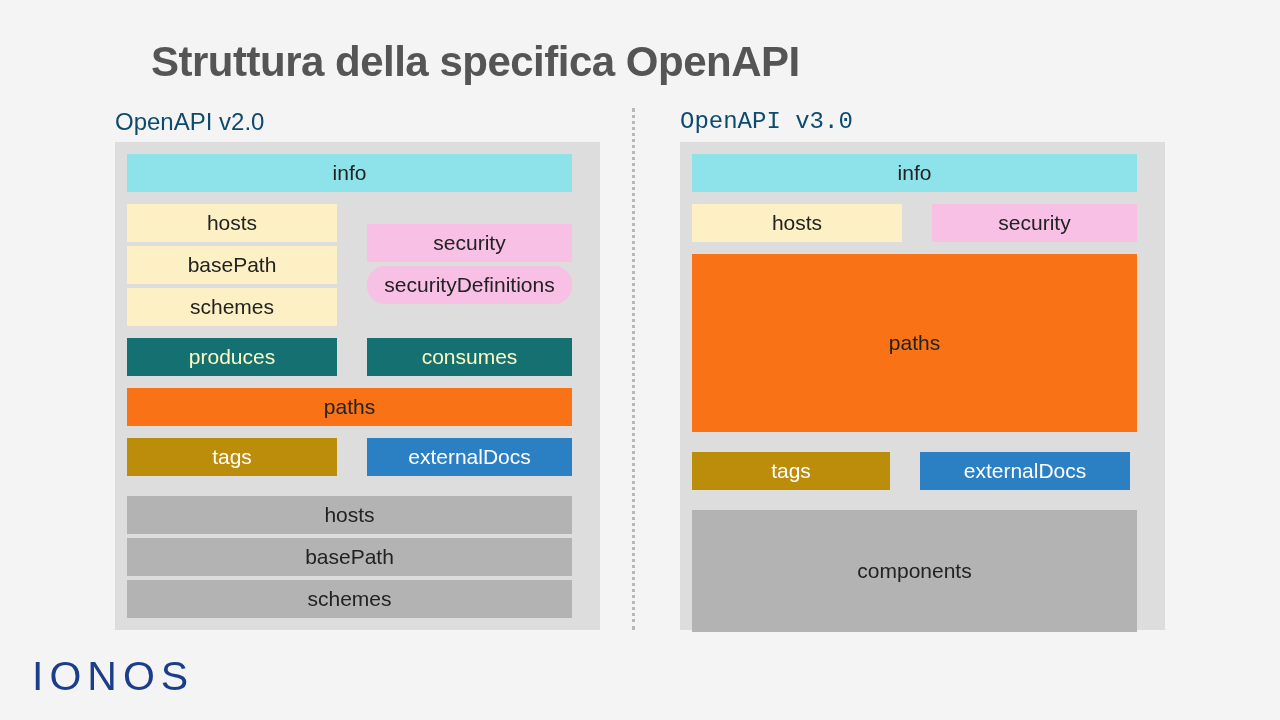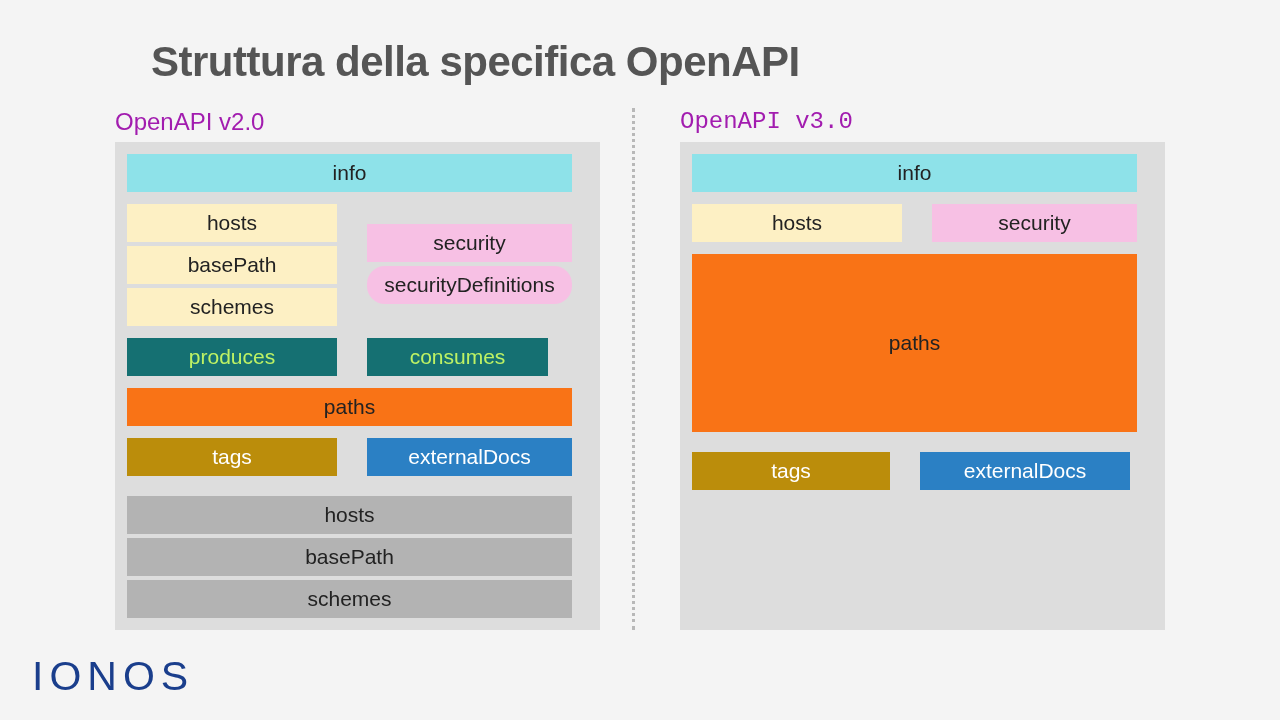--- a/index.html
+++ b/index.html
@@ -14,21 +14,21 @@
     left: 115px; top: 38px;
     font-size: 42px;
     font-weight: 700;
     color: #555;
     letter-spacing: -0.5px;
     margin-left: 36px;
   }
   .col-label {
     position: absolute;
     font-size: 24px;
-    color: #a21caf;
+    color: #0c4a6e;
   }
   .label-v2 { left: 115px; top: 108px; }
   .label-v3 { left: 680px; top: 108px; font-family: Liberation Mono, monospace; }
 
   .panel {
     position: absolute;
     background: #dddddd;
     padding: 12px;
   }
   .panel-v2 { left: 115px; top: 142px; width: 485px; height: 488px; }
@@ -44,38 +44,38 @@
   .box {
     display: flex;
     align-items: center;
     justify-content: center;
     font-size: 21px;
     color: #222;
   }
   .c-cyan   { background: #8ee2e9; }
   .c-cream  { background: #fdf0c4; }
   .c-pink   { background: #f7c0e4; }
-  .c-teal   { background: #157072; color: #bef264; text-align: right; }
+  .c-teal   { background: #157072; color: #fef9c3; text-align: right; }
   .c-orange { background: #f97316; }
   .c-olive  { background: #bb8d0b; color: #fff; }
   .c-blue   { background: #2b80c4; color: #fff; }
   .c-gray   { background: #b3b3b3; }
 
   
   .v2-info { width: 445px; height: 38px; margin-bottom: 12px; }
   .v2-row1 { display: flex; gap: 30px; margin-bottom: 12px; }
   .v2-left-stack { width: 210px; }
   .v2-left-stack .box { width: 210px; height: 38px; margin-bottom: 4px; }
   .v2-left-stack .box:last-child { margin-bottom: 0; }
   .v2-right-stack { width: 205px; margin-top: 20px; }
   .v2-right-stack .box { width: 205px; height: 38px; margin-bottom: 4px; }
   .v2-right-stack .box:last-child { margin-bottom: 15px; border-radius: 18px; }
   .v2-row2 { display: flex; gap: 30px; margin-bottom: 12px; }
   .v2-row2 .box { width: 210px; height: 38px; }
-  .v2-row2 .box:last-child { width: 181px; }
+  .v2-row2 .box:last-child { width: 205px; }
   .v2-paths { width: 445px; height: 38px; margin-bottom: 12px; }
   .v2-row3 { display: flex; gap: 30px; margin-bottom: 20px; }
   .v2-row3 .box { width: 210px; height: 38px; }
   .v2-row3 .box:last-child { width: 205px; }
   .v2-bottom .box { width: 445px; height: 38px; margin-bottom: 4px; }
   .v2-bottom .box:last-child { margin-bottom: 0; }
 
   
   .v3-info { width: 445px; height: 38px; margin-bottom: 12px; }
   .v3-row1 { display: flex; gap: 30px; margin-bottom: 12px; }
@@ -149,15 +149,16 @@
     <div class="box c-pink">security</div>
   </div>
 
   <div class="box c-orange v3-paths">paths</div>
 
   <div class="v3-row2">
     <div class="box c-olive">tags</div>
     <div class="box c-blue">externalDocs</div>
   </div>
 
+  <div class="box c-gray v3-components">components</div>
 </div>
 
 <div class="logo">IONOS</div>
 
 </body></html>

